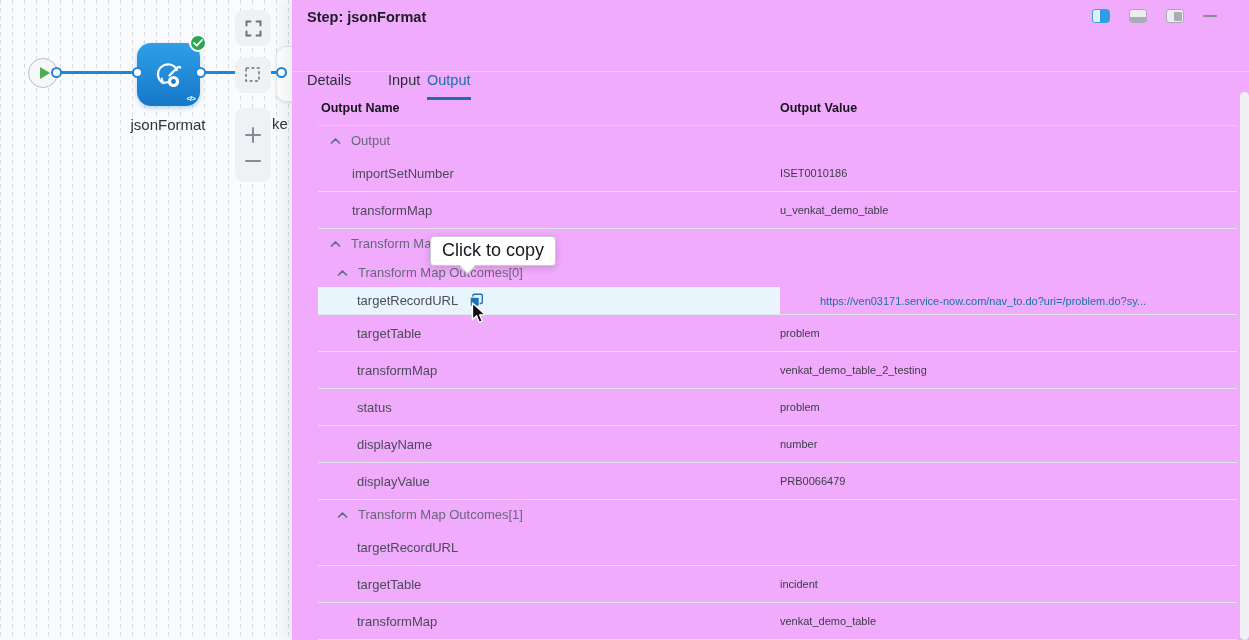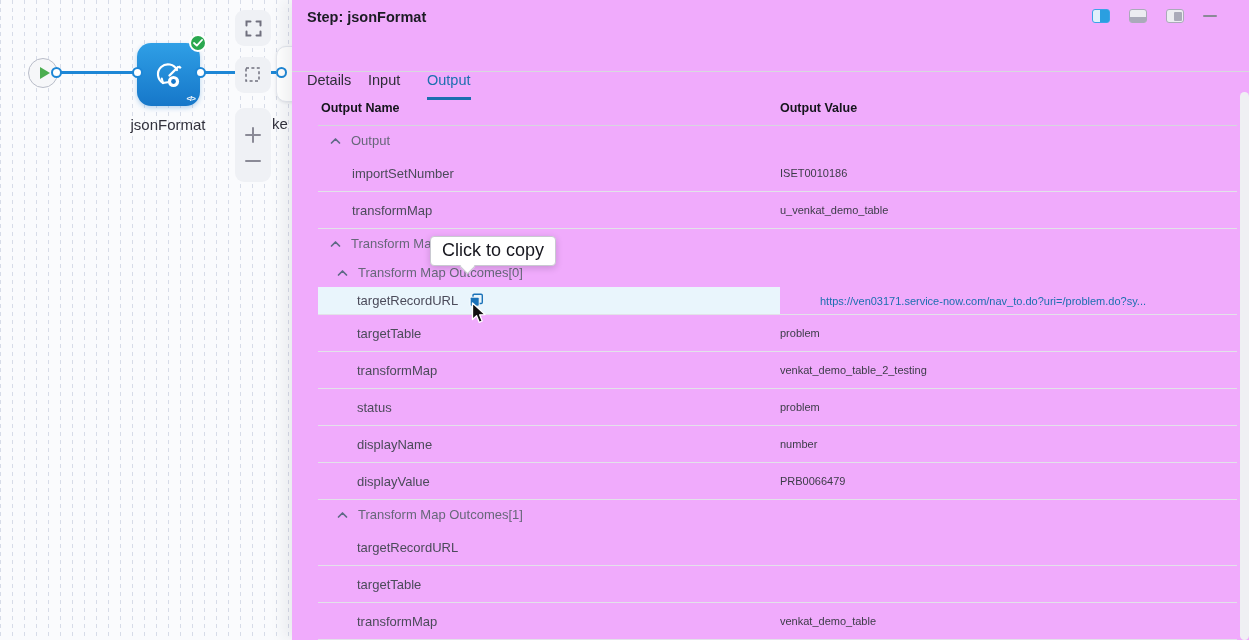--- a/index.html
+++ b/index.html
@@ -45,21 +45,21 @@
   .lay-right::after { content:""; position:absolute; right:0; top:0; width:9px; height:100%; background:#2b9fe0; border-radius:0 1px 1px 0; }
   .lay-bottom { border:1.5px solid #aaaab9; background:#ececf1; }
   .lay-bottom::after { content:""; position:absolute; left:0; bottom:0; width:100%; height:5px; background:#aaaab9; border-radius:0 0 1px 1px; }
   .lay-inset { border:1.5px solid #aaaab9; background:#ececf1; }
   .lay-inset::after { content:""; position:absolute; right:1px; top:2px; width:8px; height:9px; background:#aaaab9; border-radius:1px; }
   .min-dash { width:14px; height:2.5px; background:#8a8a96; border-radius:2px; cursor:pointer; }
 
   .tabs { position:absolute; left:0; top:0; width:100%; height:72px; border-bottom:1px solid #d8d8de; }
   .tab { position:absolute; top:48px; font-size:14.5px; color:#2e2e38; padding-bottom:9px; cursor:pointer;margin-top:24px; }
   .tab.active { color:#1b6faf; border-bottom:3px solid #1b6faf; }
-  .tab-details { left:15px; } .tab-input { left:76px; } .tab-output { left:135px; }
+  .tab-details { left:15px; } .tab-input { left:96px; } .tab-output { left:135px; }
 
   
   .otable { position:absolute; left:26px; top:90px; width:919px; }
   .thead { display:flex; height:36px; align-items:center; border-bottom:1px solid #d6d6de; }
   .thead .c1 { width:462px; padding-left:3px; font-size:12.5px; font-weight:700; color:#15151c; }
   .thead .c2 { font-size:12.5px; font-weight:700; color:#15151c; }
   .trow { display:flex; align-items:stretch; }
   .tsection { height:29px; align-items:center; }
   .tdata { height:37px; border-bottom:1px solid #e2e2e9; }
   .tdata.hlrow { height:28px; }
@@ -270,20 +270,23 @@
           </div>
           <div class="trow tdata lvl2">
             <div class="cell-name">
               <span class="rlabel">targetRecordURL</span>
             </div>
           </div>
           <div class="trow tdata lvl2">
             <div class="cell-name">
               <span class="rlabel">targetTable</span>
             </div>
+            <div class="cell-value">
+              <span class="rvalue">incident</span>
+            </div>
           </div>
           <div class="trow tdata lvl2">
             <div class="cell-name">
               <span class="rlabel">transformMap</span>
             </div>
             <div class="cell-value">
               <span class="rvalue">venkat_demo_table</span>
             </div>
           </div>
         </div>

